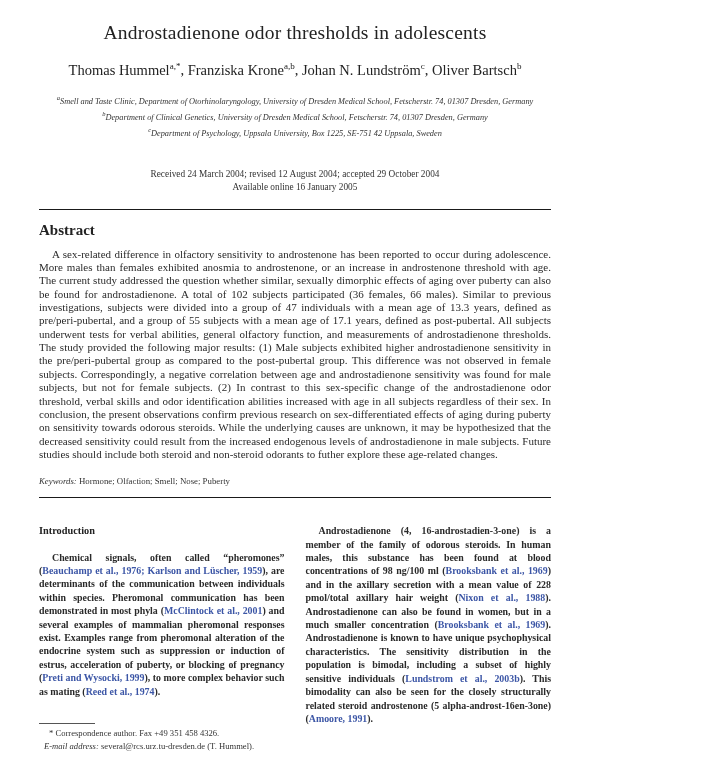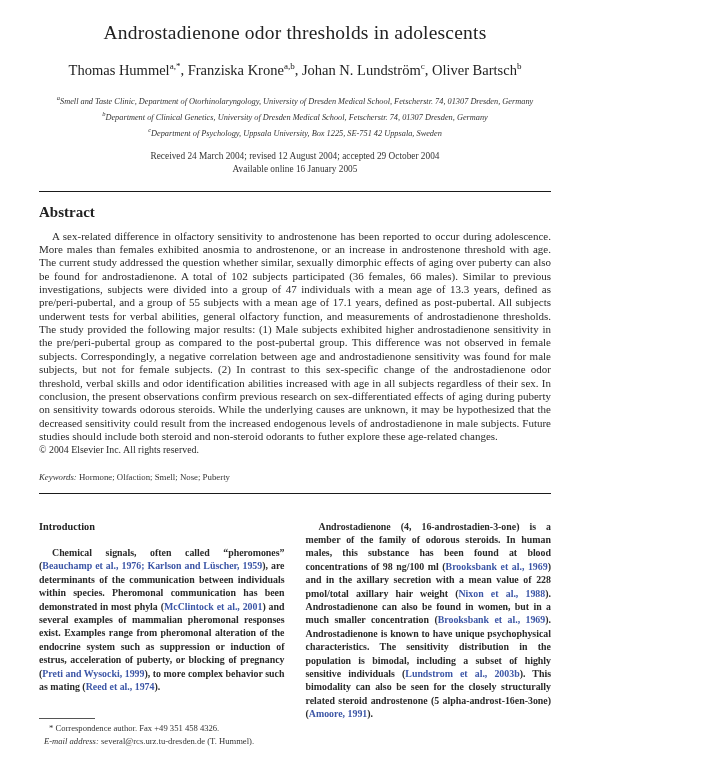--- a/index.html
+++ b/index.html
@@ -12,21 +12,21 @@
   .page { padding: 14px 39px 0 39px; box-sizing: border-box; width: 590px; height: 761px; }
 
   h1.title {
     font-size: 19.5px; font-weight: 400; text-align: center;
     margin: 8px 0 0 0; letter-spacing: 0.2px; color: #222;
   }
   .authors { text-align: center; font-size: 14.5px; margin-top: 17px; color: #222; }
   .authors sup { font-size: 9px; }
   .affils { margin-top: 13px; text-align: center; font-style: italic; font-size: 8.3px; line-height: 12.2px; color: #333; }
   .affils sup { font-size: 6.5px; }
-  .received-block { margin-top: 10px; text-align: center; font-size: 9.3px; line-height: 13px; color: #333; }
+  .received-block { margin-top: 28px; text-align: center; font-size: 9.3px; line-height: 13px; color: #333; }
 
   .rule { border: none; border-top: 1.4px solid #1a1a1a; margin: 15px 0 0 0; }
 
   h2.abstract-h { font-size: 15px; font-weight: bold; margin: 12px 0 0 0; color: #222; }
   .abstract-body {
     font-size: 11px; line-height: 13.35px; text-align: justify;
     text-indent: 13px; margin: 9px 0 0 0; color: #2a2a2a;
   }
   .copyright { font-size: 9.9px; line-height: 13.35px; color: #2a2a2a; }
   .keywords { font-size: 8.8px; margin-top: 15px; color: #333; }
@@ -69,21 +69,20 @@
   <div class="received-block">
     <div>Received 24 March 2004; revised 12 August 2004; accepted 29 October 2004</div>
     <div>Available online 16 January 2005</div>
   </div>
 
   <hr class="rule">
 
   <section>
     <h2 class="abstract-h">Abstract</h2>
     <p class="abstract-body">A sex-related difference in olfactory sensitivity to androstenone has been reported to occur during adolescence. More males than females exhibited anosmia to androstenone, or an increase in androstenone threshold with age. The current study addressed the question whether similar, sexually dimorphic effects of aging over puberty can also be found for androstadienone. A total of 102 subjects participated (36 females, 66 males). Similar to previous investigations, subjects were divided into a group of 47 individuals with a mean age of 13.3 years, defined as pre/peri-pubertal, and a group of 55 subjects with a mean age of 17.1 years, defined as post-pubertal. All subjects underwent tests for verbal abilities, general olfactory function, and measurements of androstadienone thresholds. The study provided the following major results: (1) Male subjects exhibited higher androstadienone sensitivity in the pre/peri-pubertal group as compared to the post-pubertal group. This difference was not observed in female subjects. Correspondingly, a negative correlation between age and androstadienone sensitivity was found for male subjects, but not for female subjects. (2) In contrast to this sex-specific change of the androstadienone odor threshold, verbal skills and odor identification abilities increased with age in all subjects regardless of their sex. In conclusion, the present observations confirm previous research on sex-differentiated effects of aging during puberty on sensitivity towards odorous steroids. While the underlying causes are unknown, it may be hypothesized that the decreased sensitivity could result from the increased endogenous levels of androstadienone in male subjects. Future studies should include both steroid and non-steroid odorants to futher explore these age-related changes.</p>
-    <div class="copyright">© 2004 Elsevier Inc. All rights reserved.</div>
     <div class="keywords"><em>Keywords:</em><span> Hormone; Olfaction; Smell; Nose; Puberty</span></div>
   </section>
 
   <hr class="rule rule2">
 
   <div class="cols">
 
     <div class="col">
       <h3 class="section-h">Introduction</h3>
       <p class="para indent"><span>Chemical signals, often called “pheromones” (</span><span class="cite" style="color: rgb(60, 86, 166);">Beauchamp et al., 1976; Karlson and Lüscher, 1959</span><span>), are determinants of the communication between individuals within species. Pheromonal communication has been demonstrated in most phyla (</span><span class="cite" style="color: rgb(60, 86, 166);">McClintock et al., 2001</span><span>) and several examples of mammalian pheromonal responses exist. Examples range from pheromonal alteration of the endocrine system such as suppression or induction of estrus, acceleration of puberty, or blocking of pregnancy (</span><span class="cite" style="color: rgb(60, 86, 166);">Preti and Wysocki, 1999</span><span>), to more complex behavior such as mating (</span><span class="cite" style="color: rgb(60, 86, 166);">Reed et al., 1974</span><span>).</span></p>

